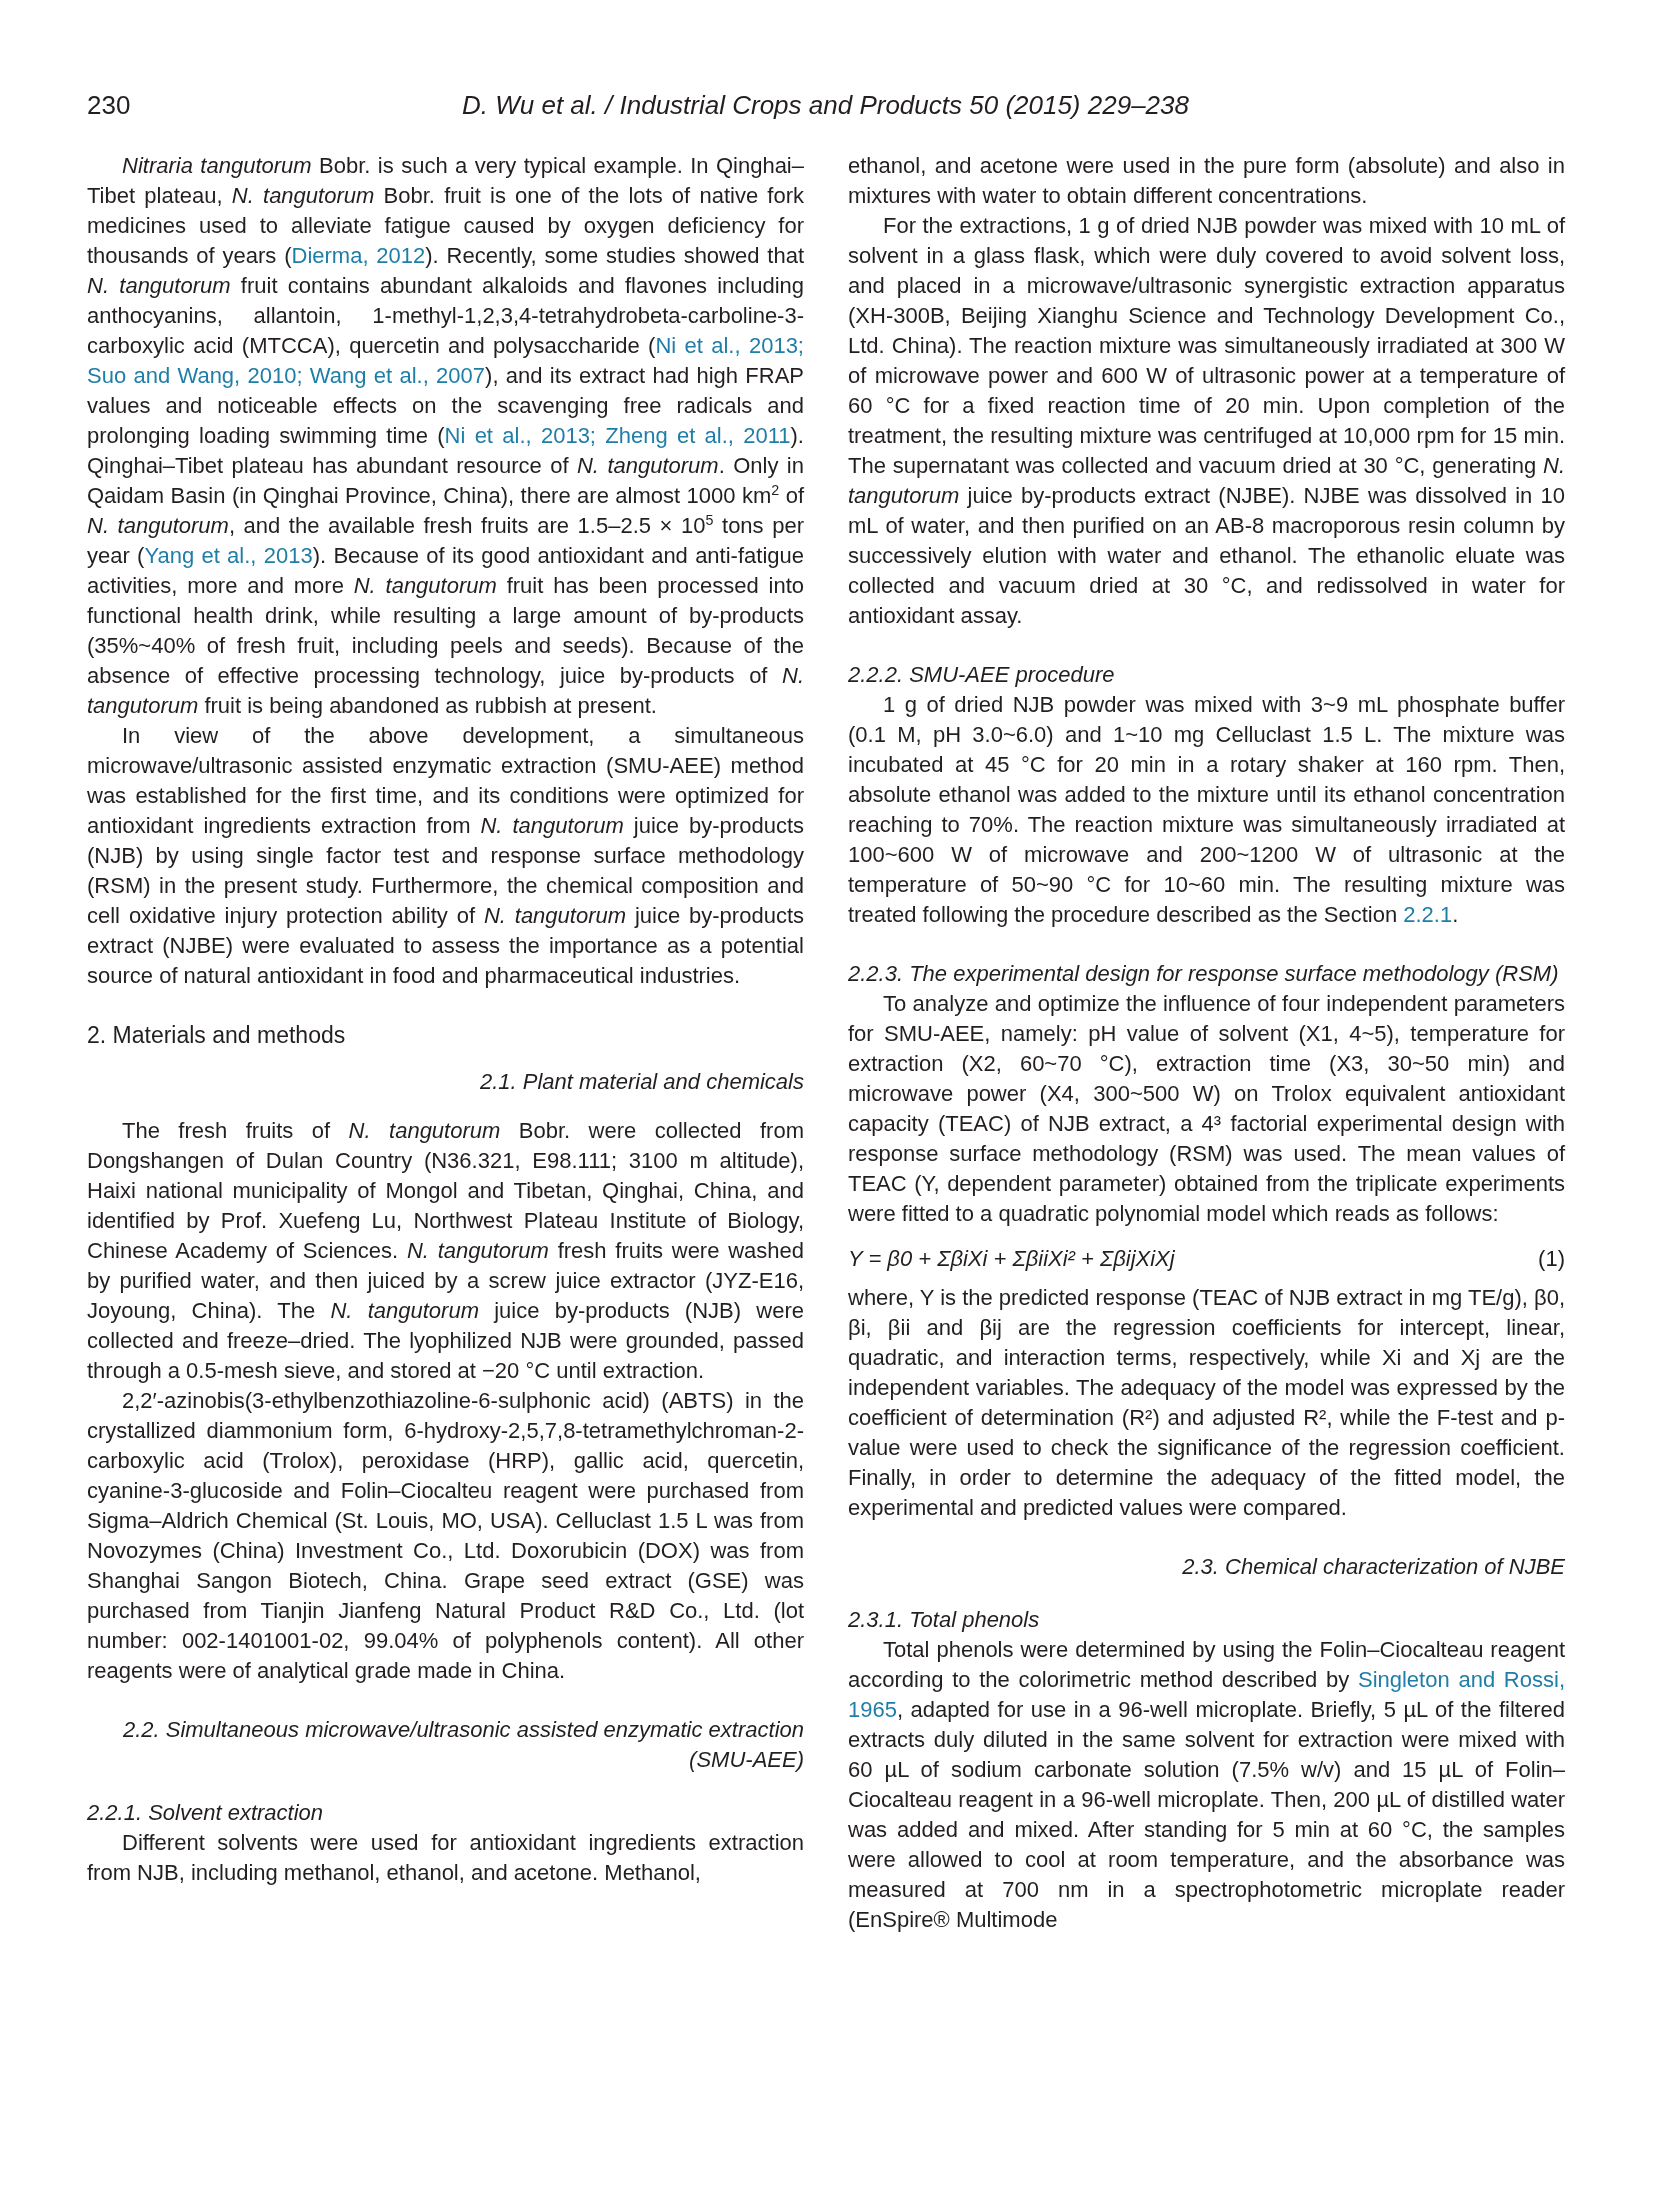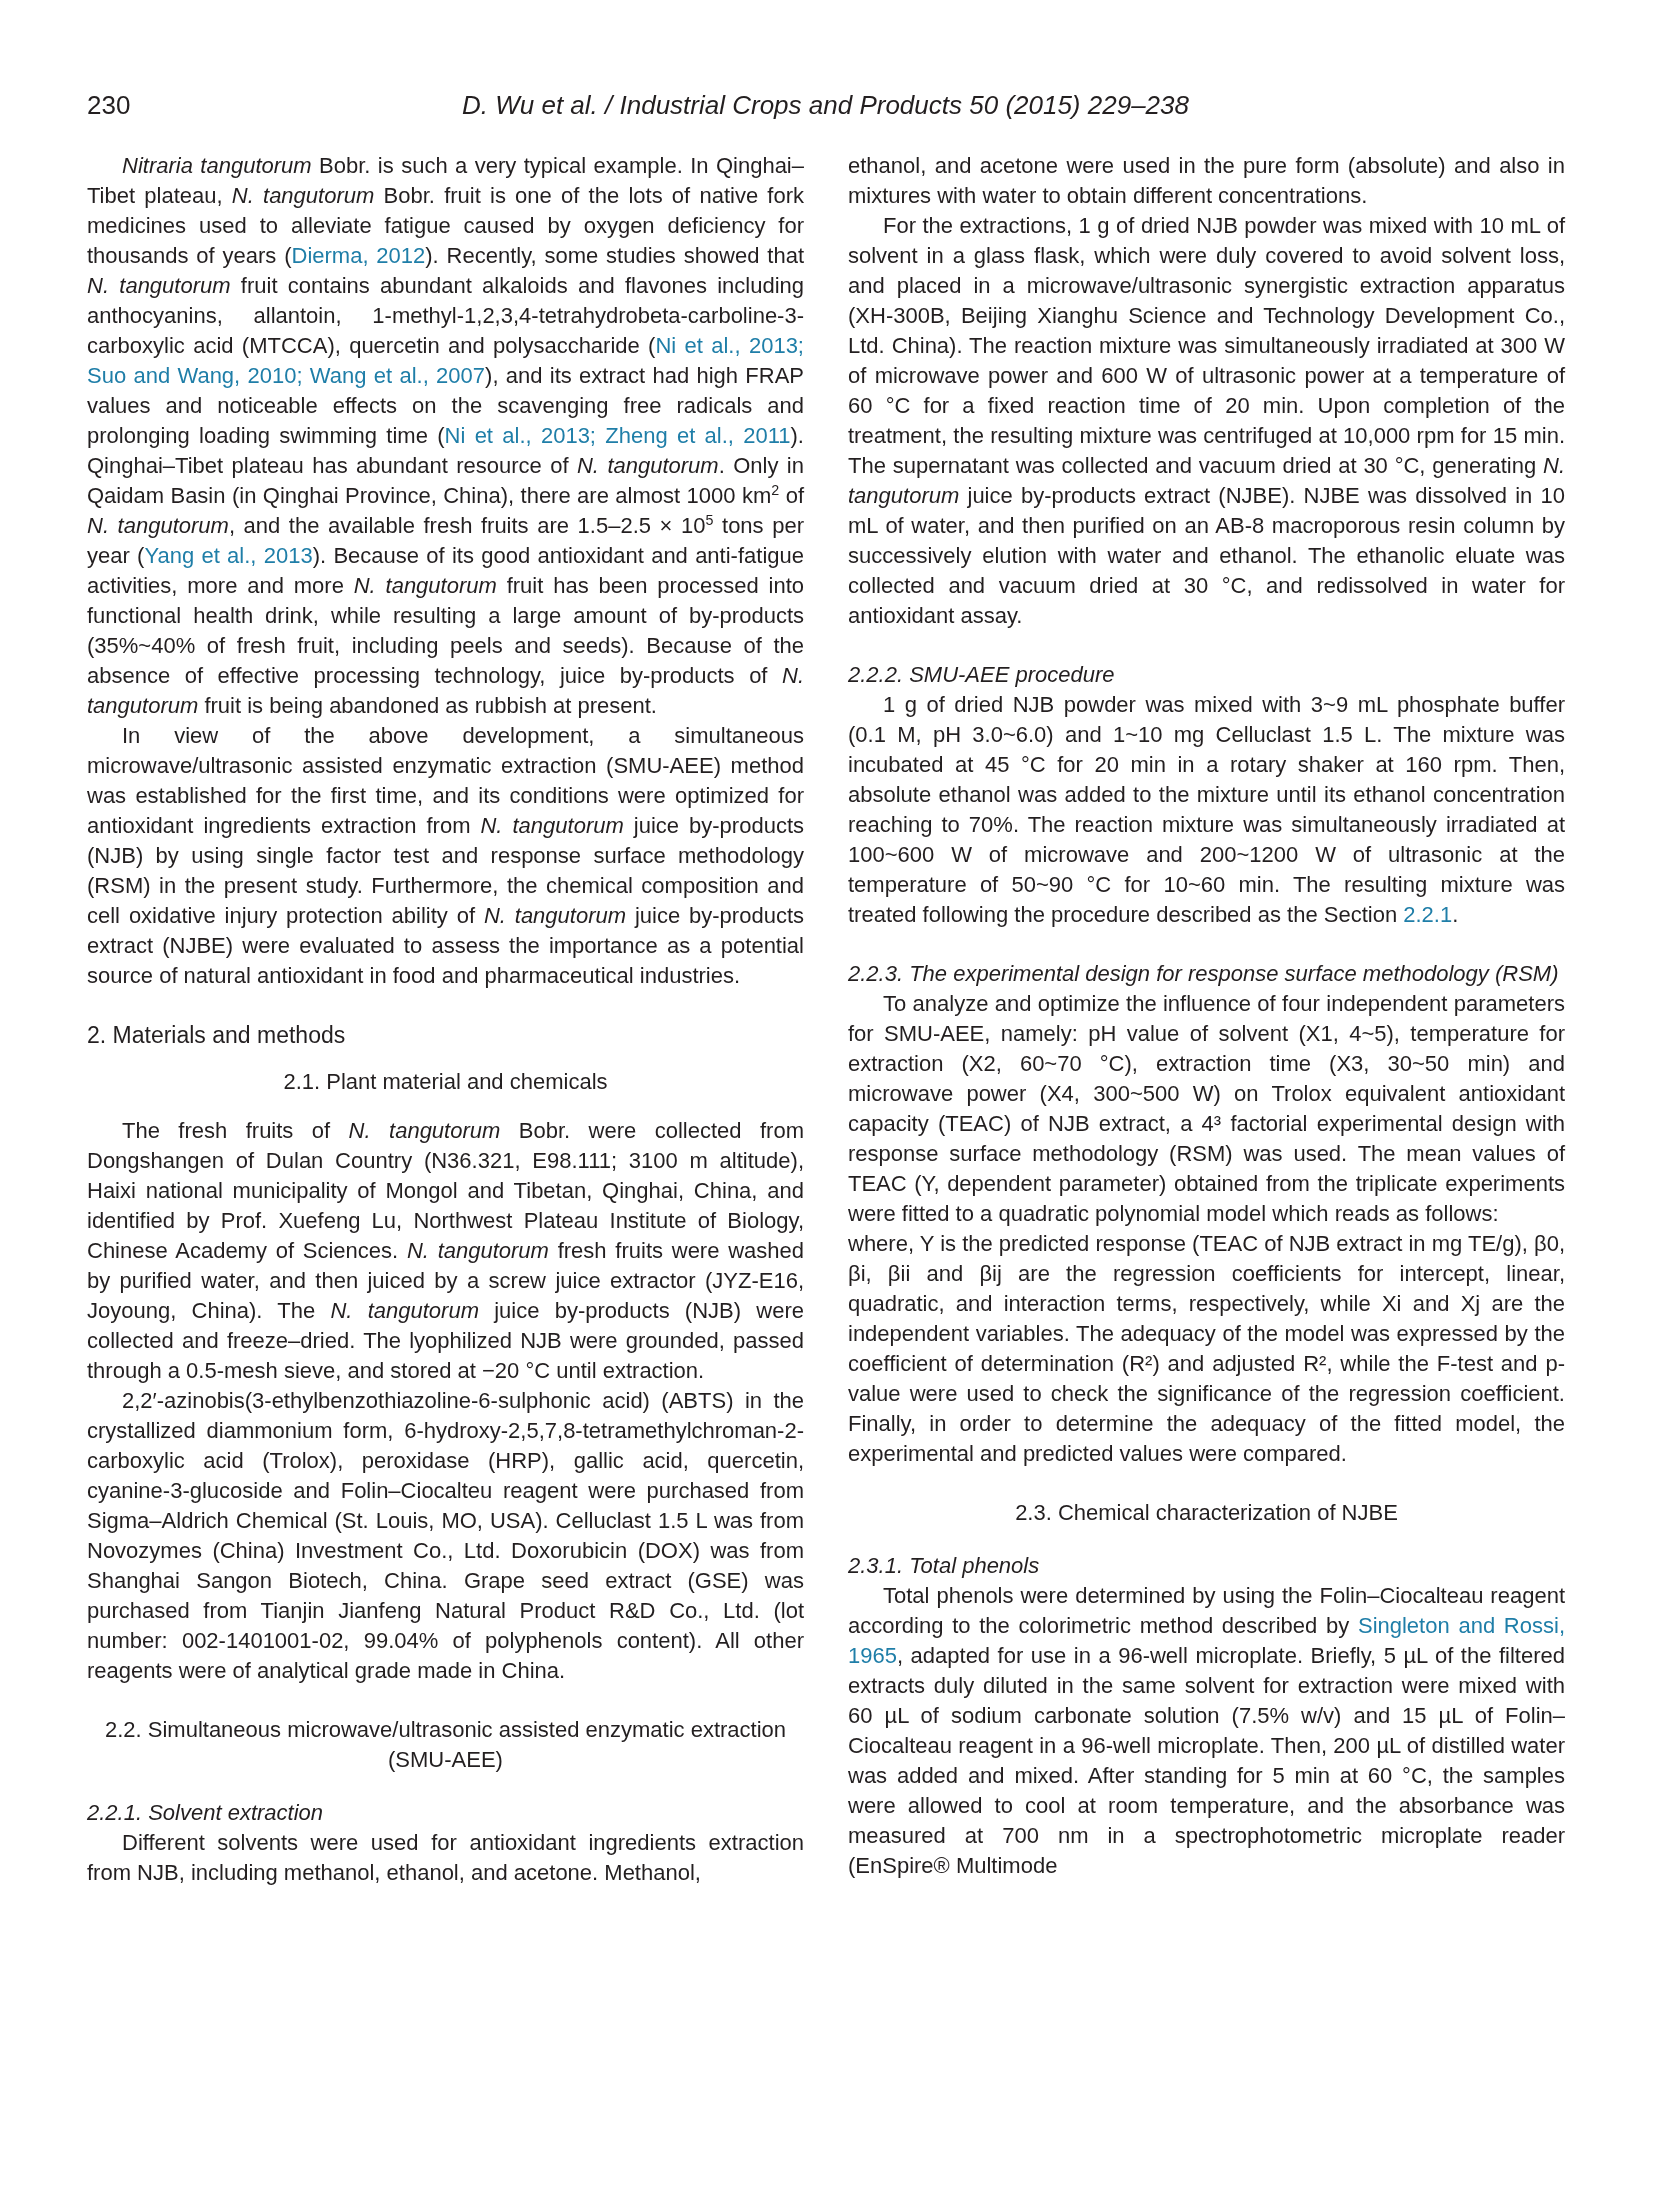--- a/index.html
+++ b/index.html
@@ -9,21 +9,21 @@
              font-size:26px; line-height:27px; }
   .runhead .pno { position:absolute; left:0; top:0; }
   .runhead .jt { position:absolute; left:0; right:0; text-align:center; font-style:italic; }
   .col { position:absolute; top:151px; width:717px; font-size:22px; line-height:30px;
          text-align:justify; hyphens:manual; }
   .col.left { left:87px; }
   .col.right { left:848px; }
   .col p { margin:0; }
   .col p.ind { text-indent:35px; }
   .col .h1 { font-weight:normal; font-size:23px; margin-top:29px; margin-bottom:11px; }
-  .col .h2 { margin-top:17.3px; margin-bottom:18.7px; text-align:center; }
+  .col .h2 { font-style:italic; margin-top:17.3px; margin-bottom:18.7px; text-align:right; }
   .col .h3 { font-style:italic; margin-top:23px; text-align:left; }
   .col .h3.gap { margin-top:29px; }
   .col .h2.gap { margin-top:29px; }
   .lnk { color:#1f7ea8; }
   i { font-style:italic; }
   .eq { display:flex; justify-content:space-between; font-style:italic; margin:14.7px 0 9.3px 0; }
   .eq .num { font-style:normal; }
   sup, sub { font-size:65%; line-height:0; }
 </style>
 </head>
@@ -52,20 +52,24 @@
 <div class="col right">
   <p>ethanol, and acetone were used in the pure form (absolute) and also in mixtures with water to obtain different concentrations.</p>
   <p class="ind"><span>For the extractions, 1 g of dried NJB powder was mixed with 10 mL of solvent in a glass flask, which were duly covered to avoid solvent loss, and placed in a microwave/ultrasonic synergistic extraction apparatus (XH-300B, Beijing Xianghu Science and Technology Development Co., Ltd. China). The reaction mixture was simultaneously irradiated at 300 W of microwave power and 600 W of ultrasonic power at a temperature of 60 °C for a fixed reaction time of 20 min. Upon completion of the treatment, the resulting mixture was centrifuged at 10,000 rpm for 15 min. The supernatant was collected and vacuum dried at 30 °C, generating </span><i>N. tangutorum</i><span> juice by-products extract (NJBE). NJBE was dissolved in 10 mL of water, and then purified on an AB-8 macroporous resin column by successively elution with water and ethanol. The ethanolic eluate was collected and vacuum dried at 30 °C, and redissolved in water for antioxidant assay.</span></p>
 
   <div class="h3 gap">2.2.2.  SMU-AEE procedure</div>
   <p class="ind"><span>1 g of dried NJB powder was mixed with 3~9 mL phosphate buffer (0.1 M, pH 3.0~6.0) and 1~10 mg Celluclast 1.5 L. The mixture was incubated at 45 °C for 20 min in a rotary shaker at 160 rpm. Then, absolute ethanol was added to the mixture until its ethanol concentration reaching to 70%. The reaction mixture was simultaneously irradiated at 100~600 W of microwave and 200~1200 W of ultrasonic at the temperature of 50~90 °C for 10~60 min. The resulting mixture was treated following the procedure described as the Section </span><a class="lnk">2.2.1</a><span>.</span></p>
 
   <div class="h3 gap">2.2.3.  The experimental design for response surface methodology (RSM)</div>
   <p class="ind">To analyze and optimize the influence of four independent parameters for SMU-AEE, namely: pH value of solvent (X1, 4~5), temperature for extraction (X2, 60~70 °C), extraction time (X3, 30~50 min) and microwave power (X4, 300~500 W) on Trolox equivalent antioxidant capacity (TEAC) of NJB extract, a 4³ factorial experimental design with response surface methodology (RSM) was used. The mean values of TEAC (Y, dependent parameter) obtained from the triplicate experiments were fitted to a quadratic polynomial model which reads as follows:</p>
 
+  <div class="eq">
+    <span>Y = β0 + ΣβiXi + ΣβiiXi² + ΣβijXiXj</span>
+    <span class="num">(1)</span>
+  </div>
 
   <p>where, Y is the predicted response (TEAC of NJB extract in mg TE/g), β0, βi, βii and βij are the regression coefficients for intercept, linear, quadratic, and interaction terms, respectively, while Xi and Xj are the independent variables. The adequacy of the model was expressed by the coefficient of determination (R²) and adjusted R², while the F-test and p-value were used to check the significance of the regression coefficient. Finally, in order to determine the adequacy of the fitted model, the experimental and predicted values were compared.</p>
 
   <div class="h2 gap">2.3.  Chemical characterization of NJBE</div>
   <div class="h3">2.3.1.  Total phenols</div>
   <p class="ind"><span>Total phenols were determined by using the Folin–Ciocalteau reagent according to the colorimetric method described by </span><a class="lnk">Singleton and Rossi, 1965</a><span>, adapted for use in a 96-well microplate. Briefly, 5 µL of the filtered extracts duly diluted in the same solvent for extraction were mixed with 60 µL of sodium carbonate solution (7.5% w/v) and 15 µL of Folin–Ciocalteau reagent in a 96-well microplate. Then, 200 µL of distilled water was added and mixed. After standing for 5 min at 60 °C, the samples were allowed to cool at room temperature, and the absorbance was measured at 700 nm in a spectrophotometric microplate reader (EnSpire® Multimode</span></p>
 </div>
 
 
 </body></html>

